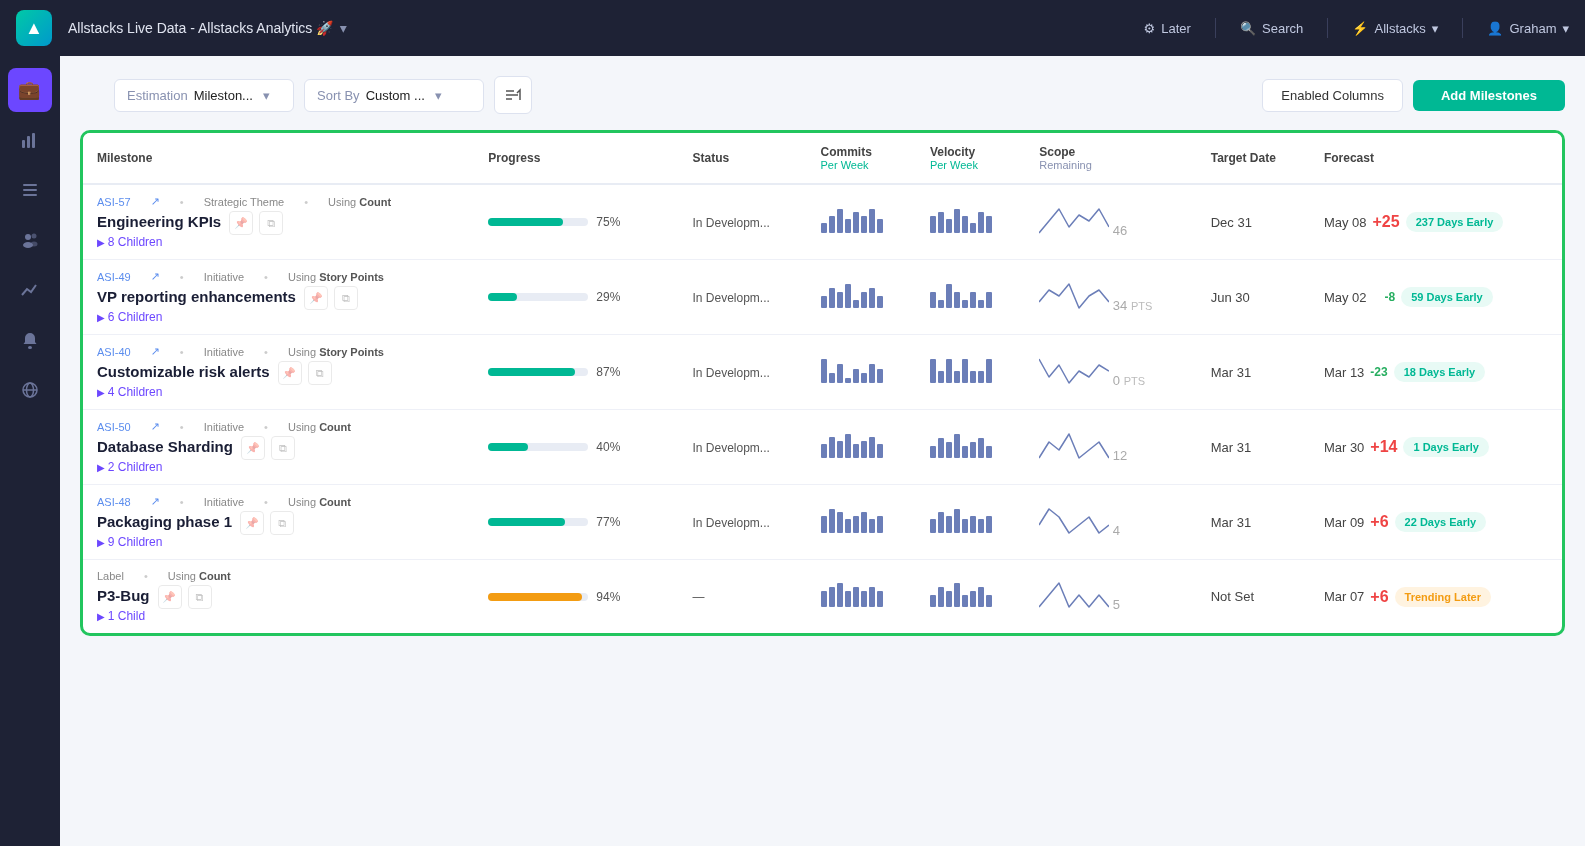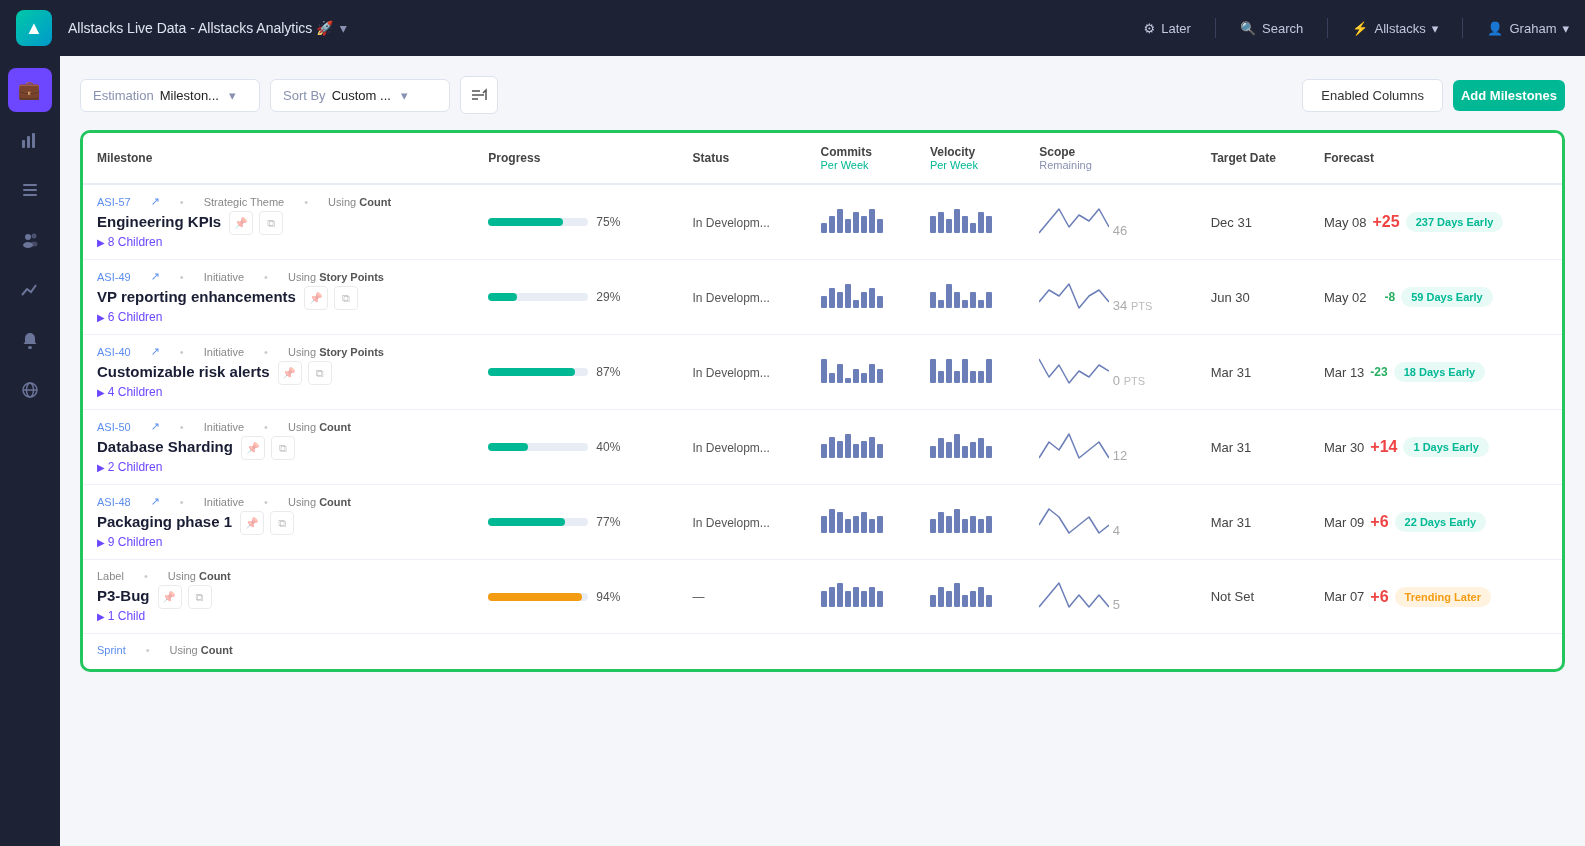--- a/index.html
+++ b/index.html
@@ -69,20 +69,21 @@
       background: #f4f6fa;
       padding: 20px;
     }
 
     
     .toolbar {
       display: flex;
       align-items: center;
       gap: 10px;
       margin-bottom: 16px;
+      margin-left: 34px;
     }
     .toolbar-select {
       display: flex; align-items: center;
       background: #fff;
       border: 1px solid #dde2ef;
       border-radius: 6px;
       padding: 8px 12px;
       font-size: 13px;
       color: #444;
       cursor: pointer;
@@ -107,21 +108,21 @@
       padding: 8px 18px;
       background: #fff;
       border: 1px solid #dde2ef;
       border-radius: 6px;
       font-size: 13px;
       font-weight: 500;
       color: #333;
       cursor: pointer;
     }
     .btn-primary {
-      padding: 8px 8px;
+      padding: 8px 28px;
       background: #00b894;
       border: none;
       border-radius: 6px;
       font-size: 13px;
       font-weight: 600;
       color: #fff;
       cursor: pointer;
     }
 
     
@@ -754,33 +755,17 @@
     <td>
       <div style="display:flex;align-items:center;gap:6px">
         <span class="date-val">Mar 07</span>
         <div class="forecast-wrap">
         <span class="delta-pos">+6</span>
         <span class="forecast-badge badge-later">Trending Later</span>
        </div>
       </div>
     </td>
   </tr>
-            <tr>
-              <td>
-      <div class="milestone-id">
-        <span class="id-link">Sprint</span>
-        <span class="dot">•</span>
-                  <span class="using">Using <strong>Count</strong></span>
-      </div>
-    </td>
-              <td></td>
-              <td></td>
-              <td></td>
-              <td></td>
-              <td></td>
-              <td></td>
-              <td></td>
-            </tr>
           </tbody>
       </table>
     </div>
   </main>
 </div>
 
 </body></html>

